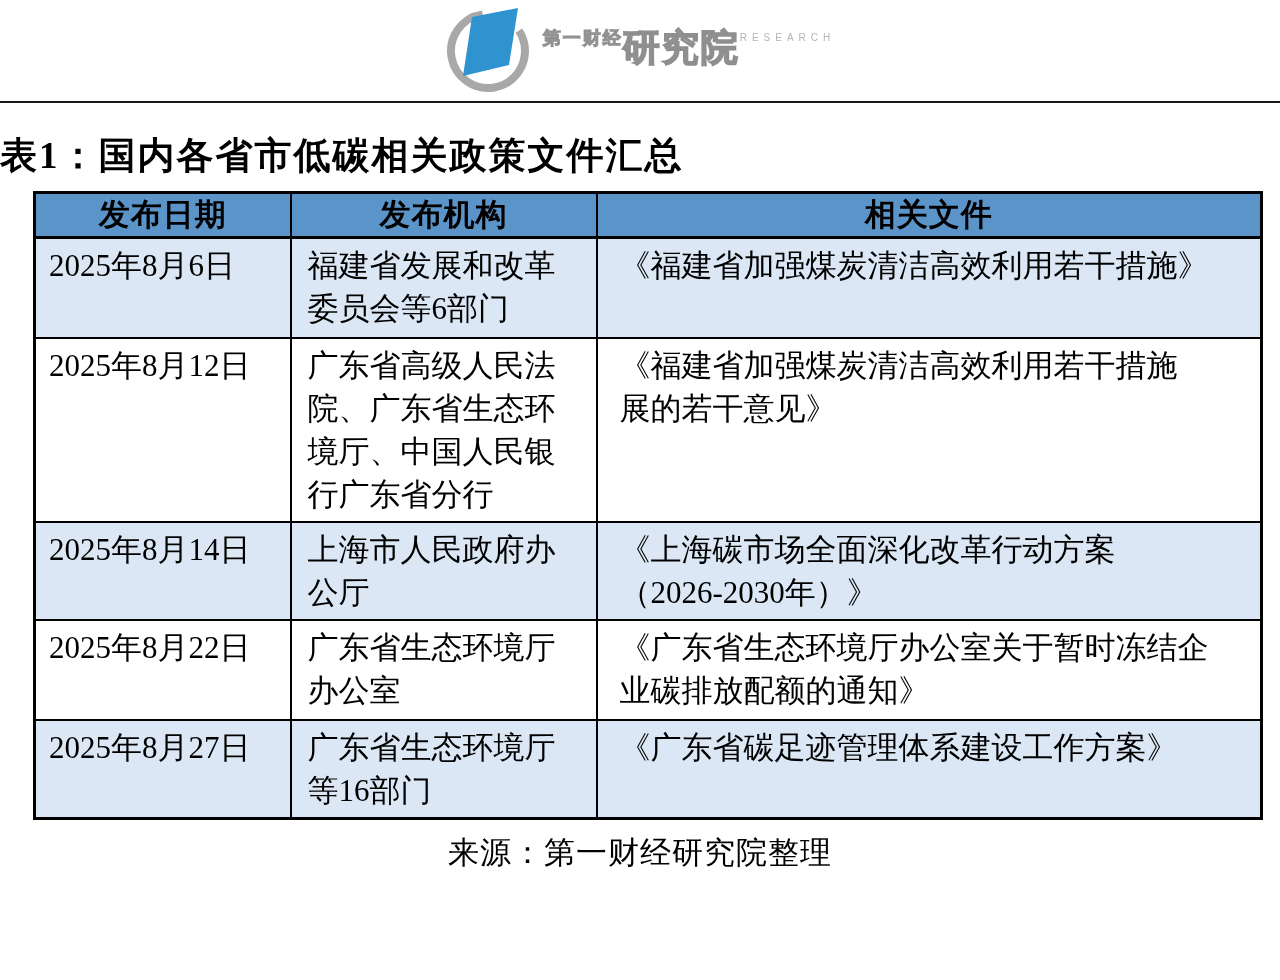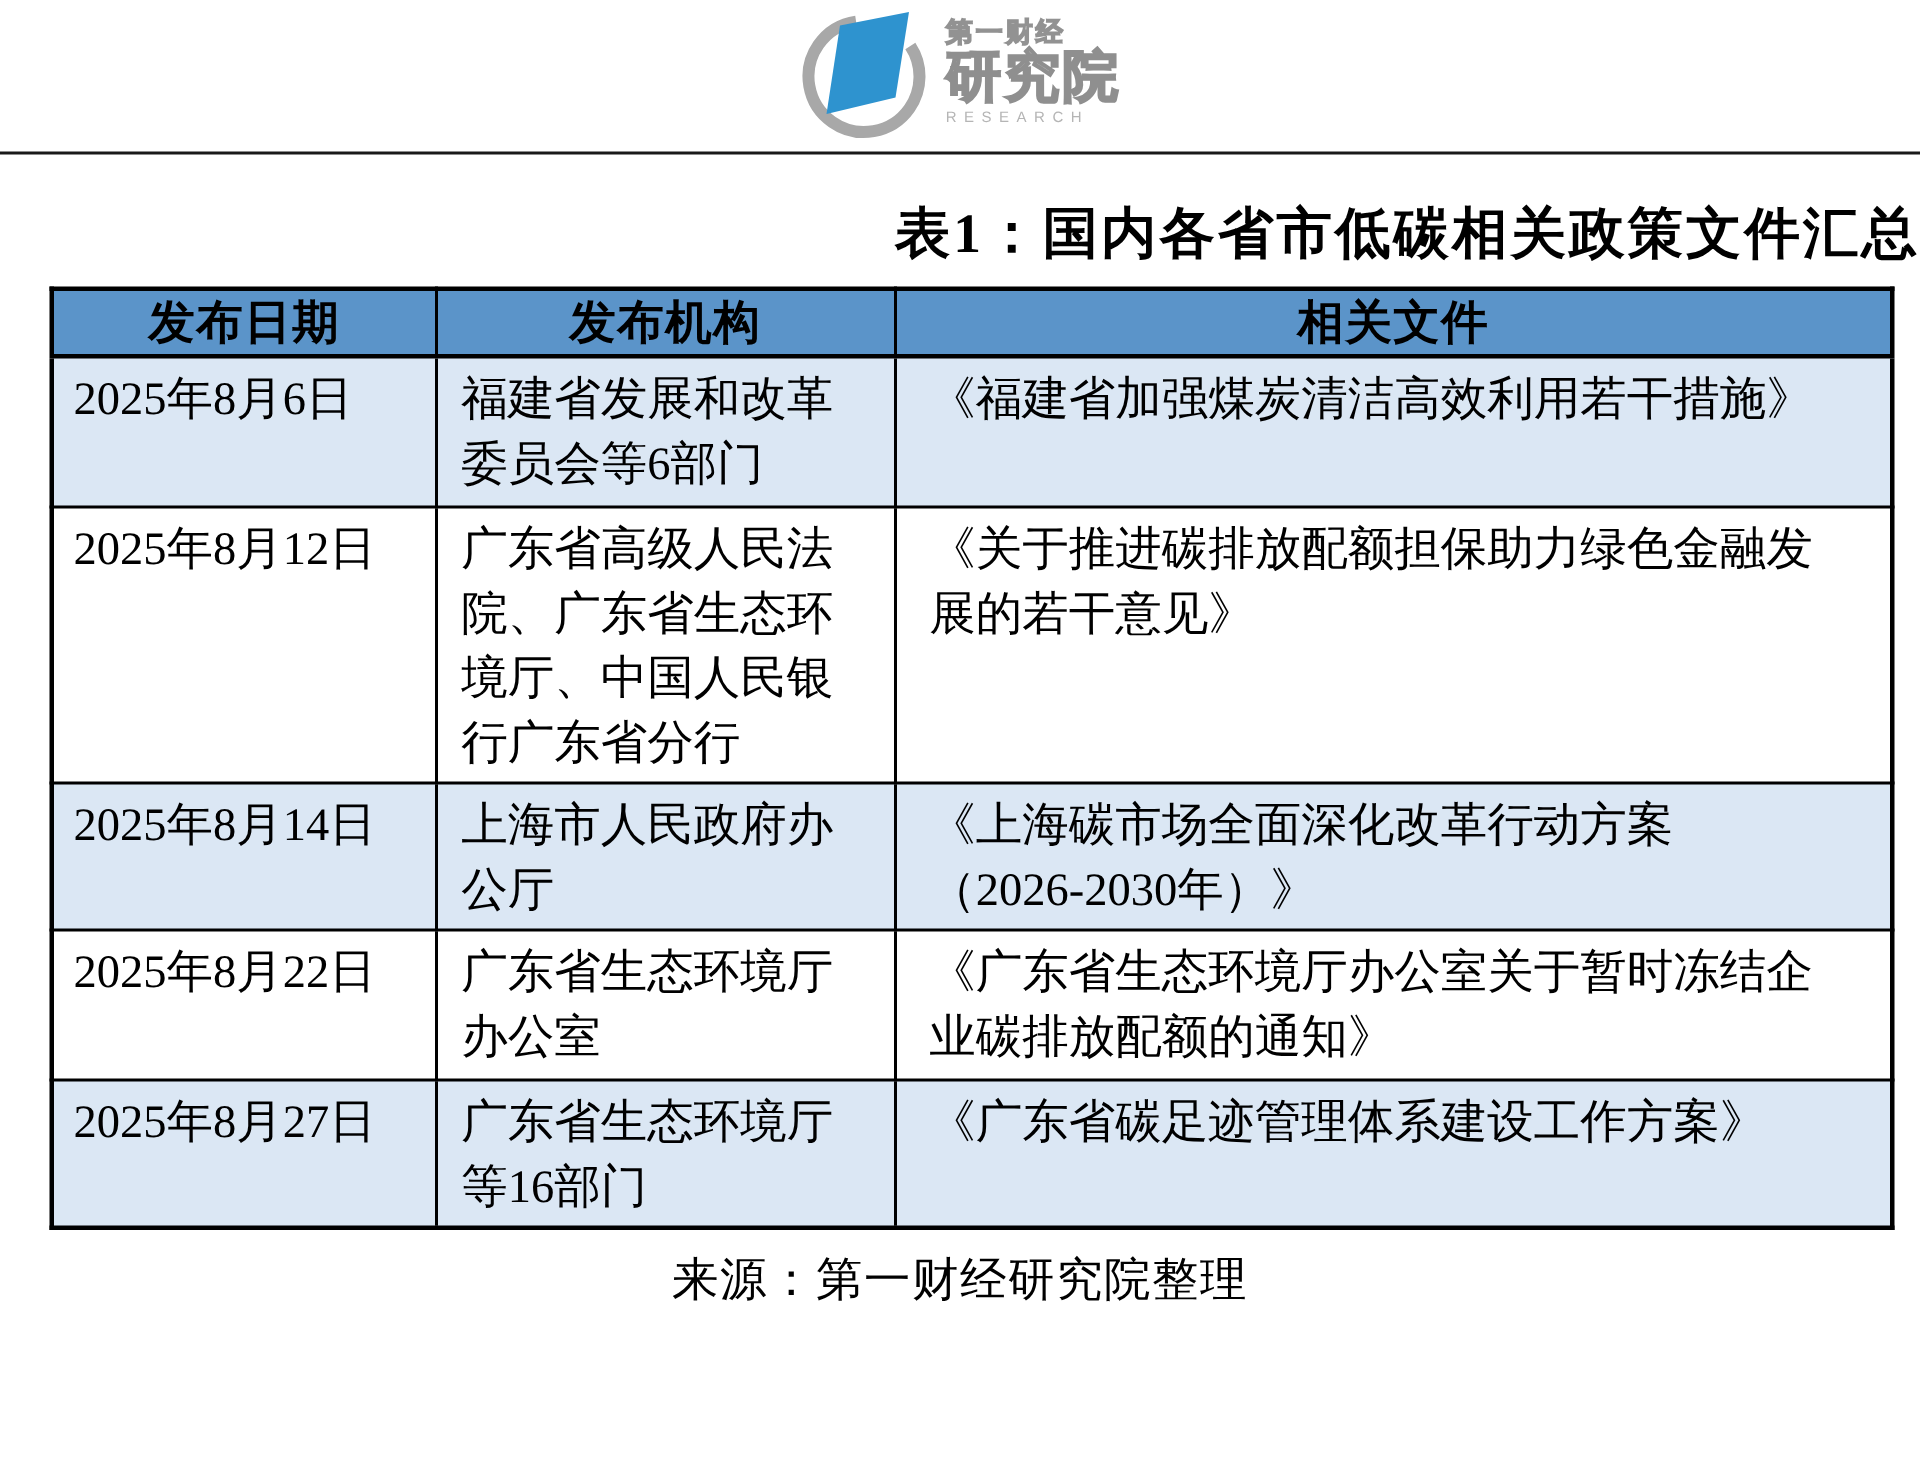--- a/index.html
+++ b/index.html
@@ -20,21 +20,21 @@
     justify-content: center;
     border-bottom: 2px solid #1a1a1a;
   }
   .logo {
     display: flex;
     align-items: center;
     gap: 6px;
     margin-top: -6px;
   }
   .logo-mark { width: 92px; height: 92px; }
-  .logo-text { display: flex; flex-direction: column; line-height: 1; }
+  .logo-text { display: flex; flex-direction: row; line-height: 1; }
   .brand-top {
     font-size: 18px; font-weight: bold;
     color: #c6c6c6;
     -webkit-text-stroke: 1px #929292;
     letter-spacing: 2px;
     margin-bottom: 3px;
   }
   .brand-main {
     font-size: 37px; font-weight: bold;
     color: #d2d2d2;
@@ -44,21 +44,21 @@
   .brand-sub {
     font-family: Liberation Sans, sans-serif;
     font-size: 10px;
     color: #b5b5b5;
     letter-spacing: 5px;
     margin-top: 4px;
   }
 
   
   .table-title {
-    text-align: right;
+    text-align: left;
     font-size: 37px;
     font-weight: bold;
     margin-top: 28px;
     margin-bottom: 10px;
     letter-spacing: 2px;
   }
 
   
   table.policy {
     margin-left: 33px;
@@ -155,21 +155,21 @@
     <td class="cell-doc">《福建省加强煤炭清洁高效利用若干措施》</td>
   </tr>
 
 
   <tr class="h-r3">
     <td class="cell-date">2025年8月12日</td>
     <td class="cell-agency">广东省高级人民法
 院、广东省生态环
 境厅、中国人民银
 行广东省分行</td>
-    <td class="cell-doc">《关于推进碳排放配额担保助力绿色金融发
+    <td class="cell-doc">《福建省加强煤炭清洁高效利用若干措施
 展的若干意见》</td>
   </tr>
 
   <tr class="h-r4">
     <td class="cell-date">2025年8月14日</td>
     <td class="cell-agency">上海市人民政府办
 公厅</td>
     <td class="cell-doc">《上海碳市场全面深化改革行动方案
 （2026-2030年）》</td>
   </tr>

